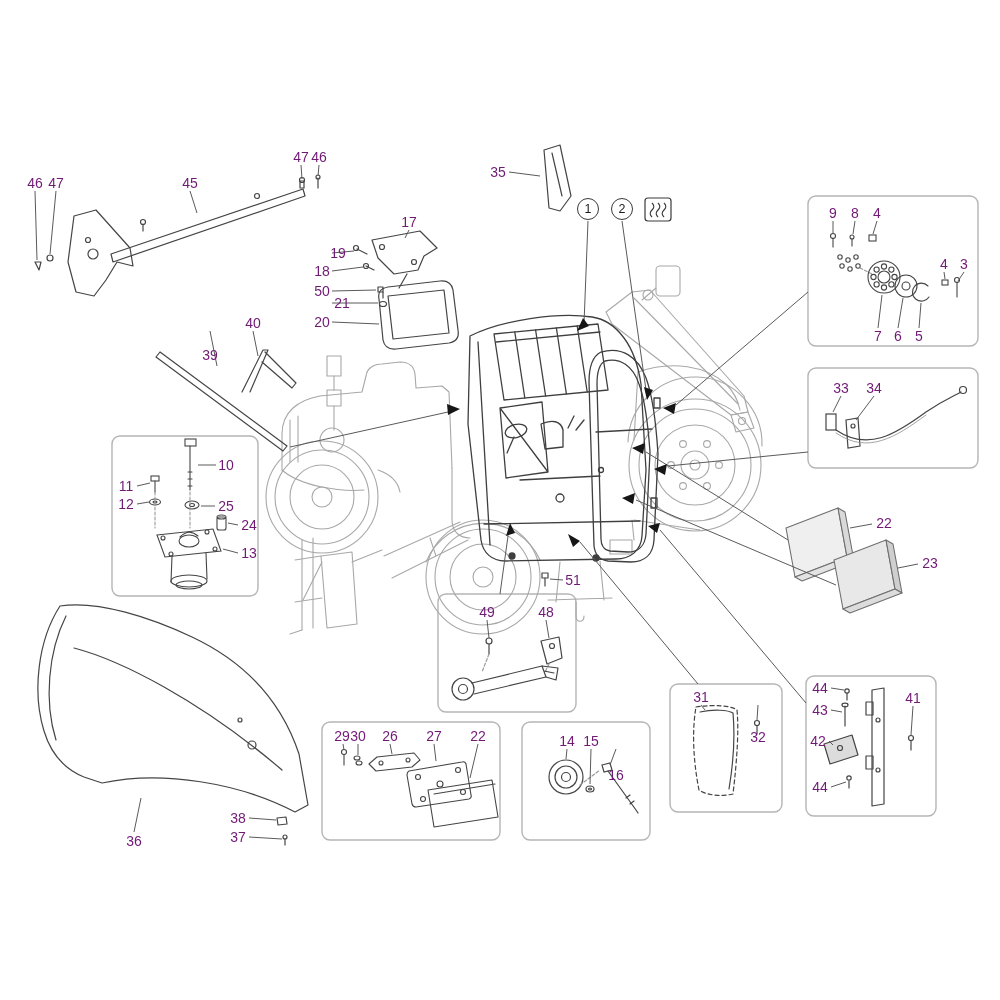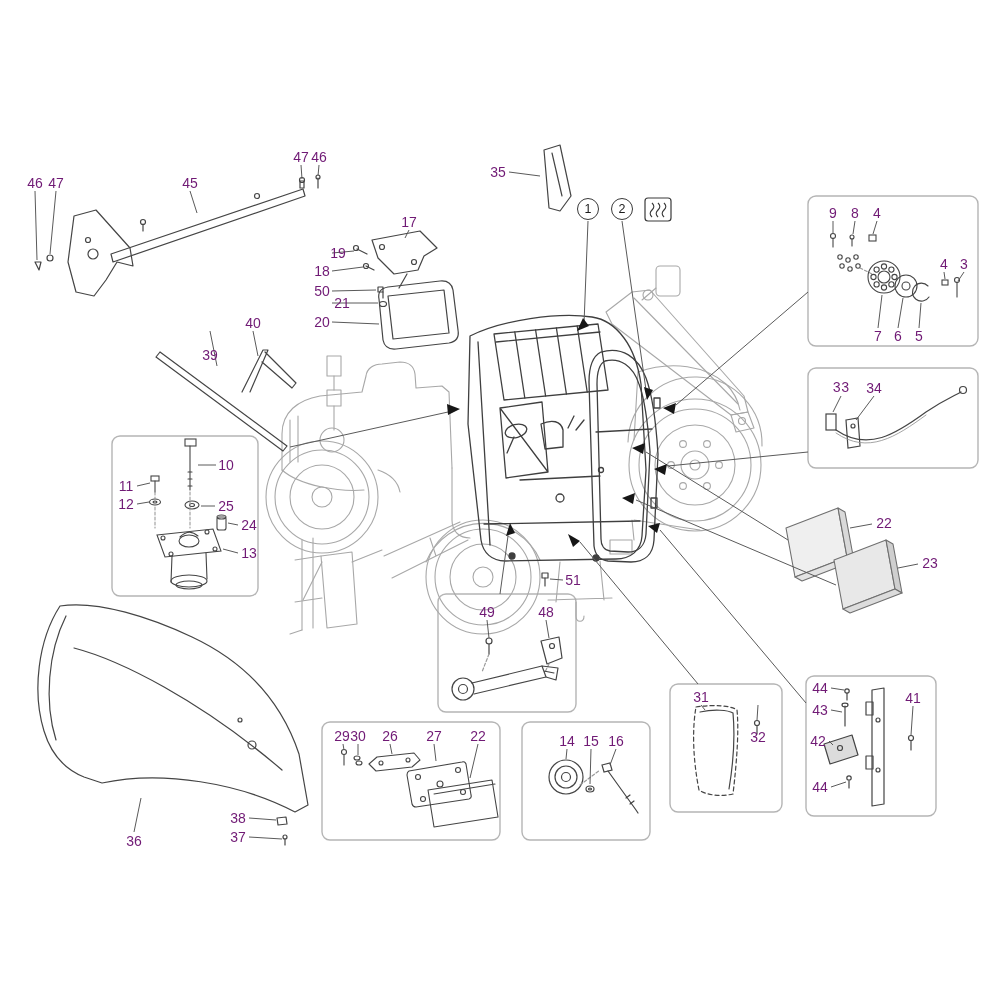--- a/index.html
+++ b/index.html
@@ -412,41 +412,41 @@
       <span class="callout" style="left: 210px; top: 323px; margin-top: 32px;">39</span>
       <span class="callout" style="left: 253px; top: 323px;">40</span>
       <span class="callout" style="left: 833px; top: 213px;">9</span>
       <span class="callout" style="left: 855px; top: 213px;">8</span>
       <span class="callout" style="left: 877px; top: 213px;">4</span>
       <span class="callout" style="left: 944px; top: 264px;">4</span>
       <span class="callout" style="left: 964px; top: 264px;">3</span>
       <span class="callout" style="left: 878px; top: 336px;">7</span>
       <span class="callout" style="left: 898px; top: 336px;">6</span>
       <span class="callout" style="left: 919px; top: 336px;">5</span>
-      <span class="callout" style="left: 841px; top: 388px; font-family: Liberation Mono, monospace;">33</span>
+      <span class="callout" style="left: 841px; top: 388px;">33</span>
       <span class="callout" style="left: 874px; top: 388px;">34</span>
       <span class="callout" style="left: 226px; top: 465px;">10</span>
       <span class="callout" style="left: 126px; top: 486px;">11</span>
       <span class="callout" style="left: 126px; top: 504px;">12</span>
       <span class="callout" style="left: 226px; top: 506px;">25</span>
       <span class="callout" style="left: 249px; top: 525px;">24</span>
       <span class="callout" style="left: 249px; top: 553px;">13</span>
       <span class="callout" style="left: 884px; top: 523px;">22</span>
       <span class="callout" style="left: 930px; top: 563px;">23</span>
       <span class="callout" style="left: 573px; top: 580px;">51</span>
       <span class="callout" style="left: 487px; top: 612px;">49</span>
       <span class="callout" style="left: 546px; top: 612px;">48</span>
       <span class="callout" style="left: 342px; top: 736px;">29</span>
       <span class="callout" style="left: 358px; top: 736px;">30</span>
       <span class="callout" style="left: 390px; top: 736px;">26</span>
       <span class="callout" style="left: 434px; top: 736px;">27</span>
       <span class="callout" style="left: 478px; top: 736px;">22</span>
       <span class="callout" style="left: 567px; top: 741px;">14</span>
       <span class="callout" style="left: 591px; top: 741px;">15</span>
-      <span class="callout" style="left: 616px; top: 741px;">16</span>
+      <span class="callout" style="left: 616px; top: 775px;">16</span>
       <span class="callout" style="left: 701px; top: 697px;">31</span>
       <span class="callout" style="left: 758px; top: 697px; margin-top: 40px;">32</span>
       <span class="callout" style="left: 820px; top: 688px;">44</span>
       <span class="callout" style="left: 820px; top: 710px;">43</span>
       <span class="callout" style="left: 818px; top: 741px;">42</span>
       <span class="callout" style="left: 913px; top: 698px;">41</span>
       <span class="callout" style="left: 820px; top: 787px;">44</span>
       <span class="callout" style="left: 134px; top: 841px;">36</span>
       <span class="callout" style="left: 238px; top: 818px;">38</span>
       <span class="callout" style="left: 238px; top: 837px;">37</span>

